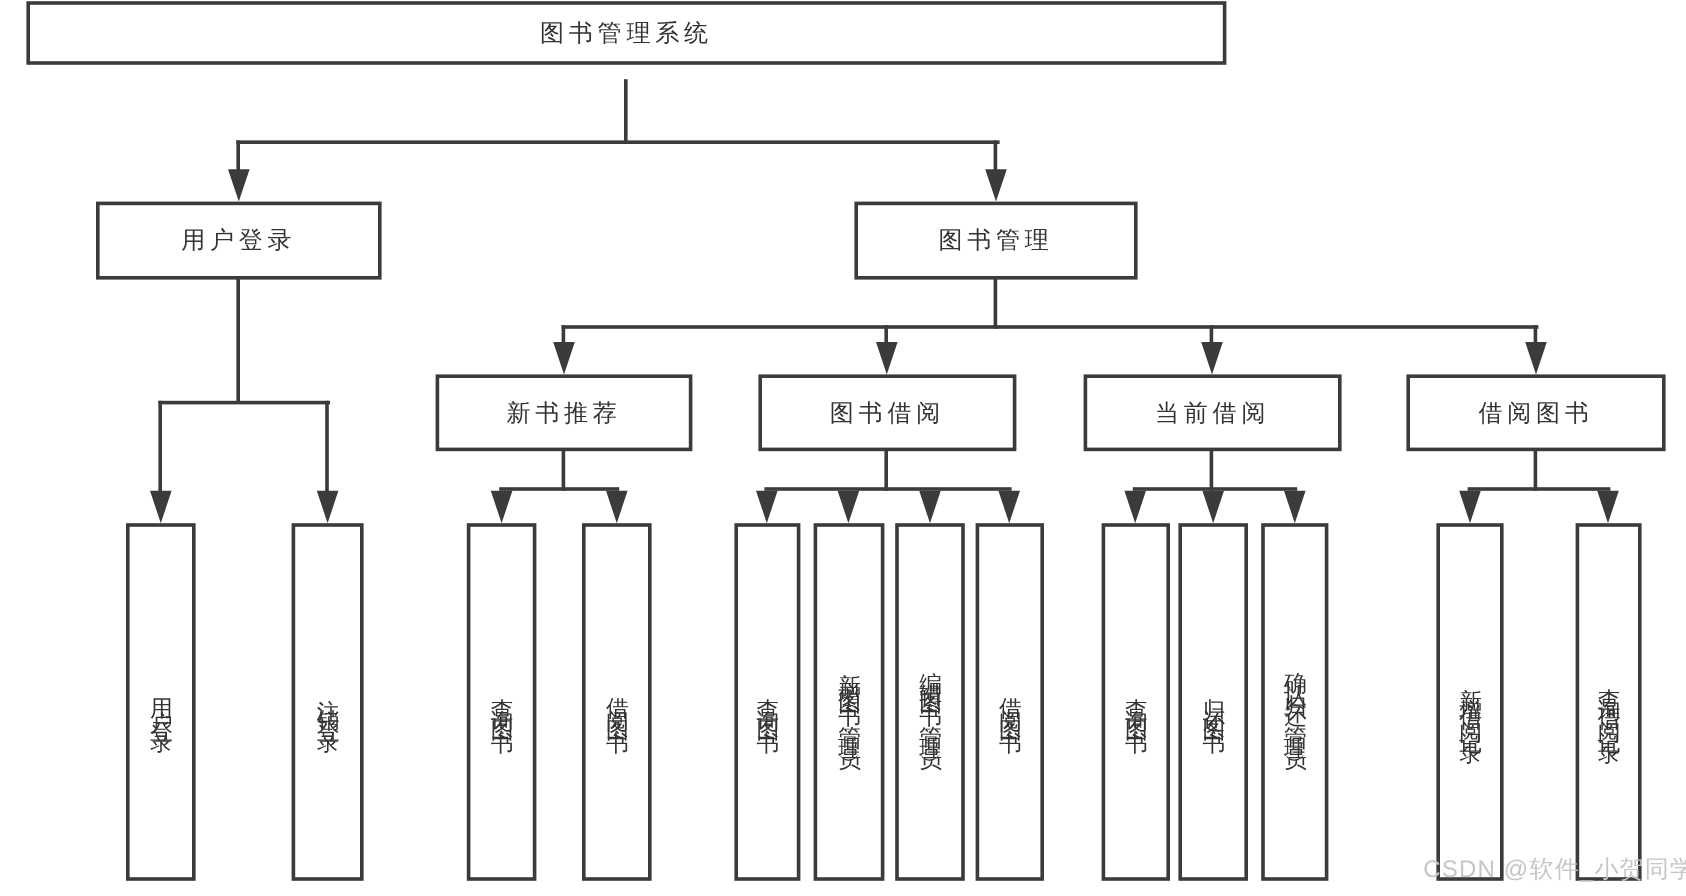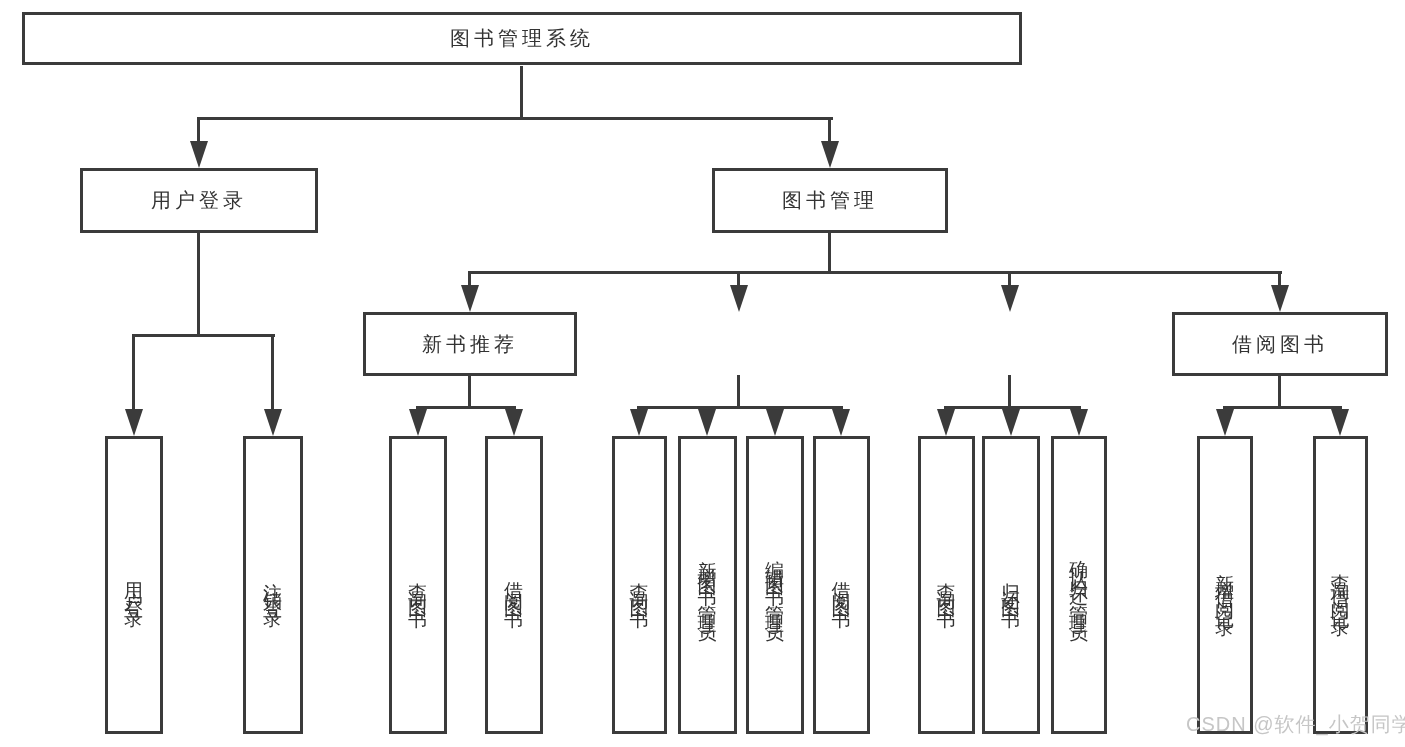--- a/index.html
+++ b/index.html
@@ -27,33 +27,39 @@
   .watermark {
     position:absolute; left:1186px; top:711px; font-size:20px;
     color:var(--wm); white-space:nowrap; z-index:5; letter-spacing:1px;
   }
 </style>
 </head>
 <body>
 
 <div class="canvas">
 
-  <div class="box hbox" style="left:22px;top:12px;width:1000px;height:53px">
+  <div class="box hbox" style="left:22px;top:1px;width:1000px;height:53px">
     <span>图书管理系统</span>
   </div>
 
   <div class="box hbox" style="left:80px;top:168px;width:238px;height:65px">
     <span>用户登录</span>
   </div>
   <div class="box hbox" style="left:363px;top:312px;width:214px;height:64px">
     <span>新书推荐</span>
   </div>
 
   <div class="box hbox" style="left:712px;top:168px;width:236px;height:65px">
     <span>图书管理</span>
+  </div>
+  <div class="box hbox" style="left:632px;top:312px;width:215px;height:64px">
+    <span>图书借阅</span>
+  </div>
+  <div class="box hbox" style="left:903px;top:312px;width:215px;height:64px">
+    <span>当前借阅</span>
   </div>
   <div class="box hbox" style="left:1172px;top:312px;width:216px;height:64px">
     <span>借阅图书</span>
   </div>
 
   <div class="box vbox" style="left:105px;top:436px;width:58px;height:298px">
     <span>用户登录</span>
   </div>
   <div class="box vbox" style="left:243px;top:436px;width:60px;height:298px">
     <span>注销登录</span>

